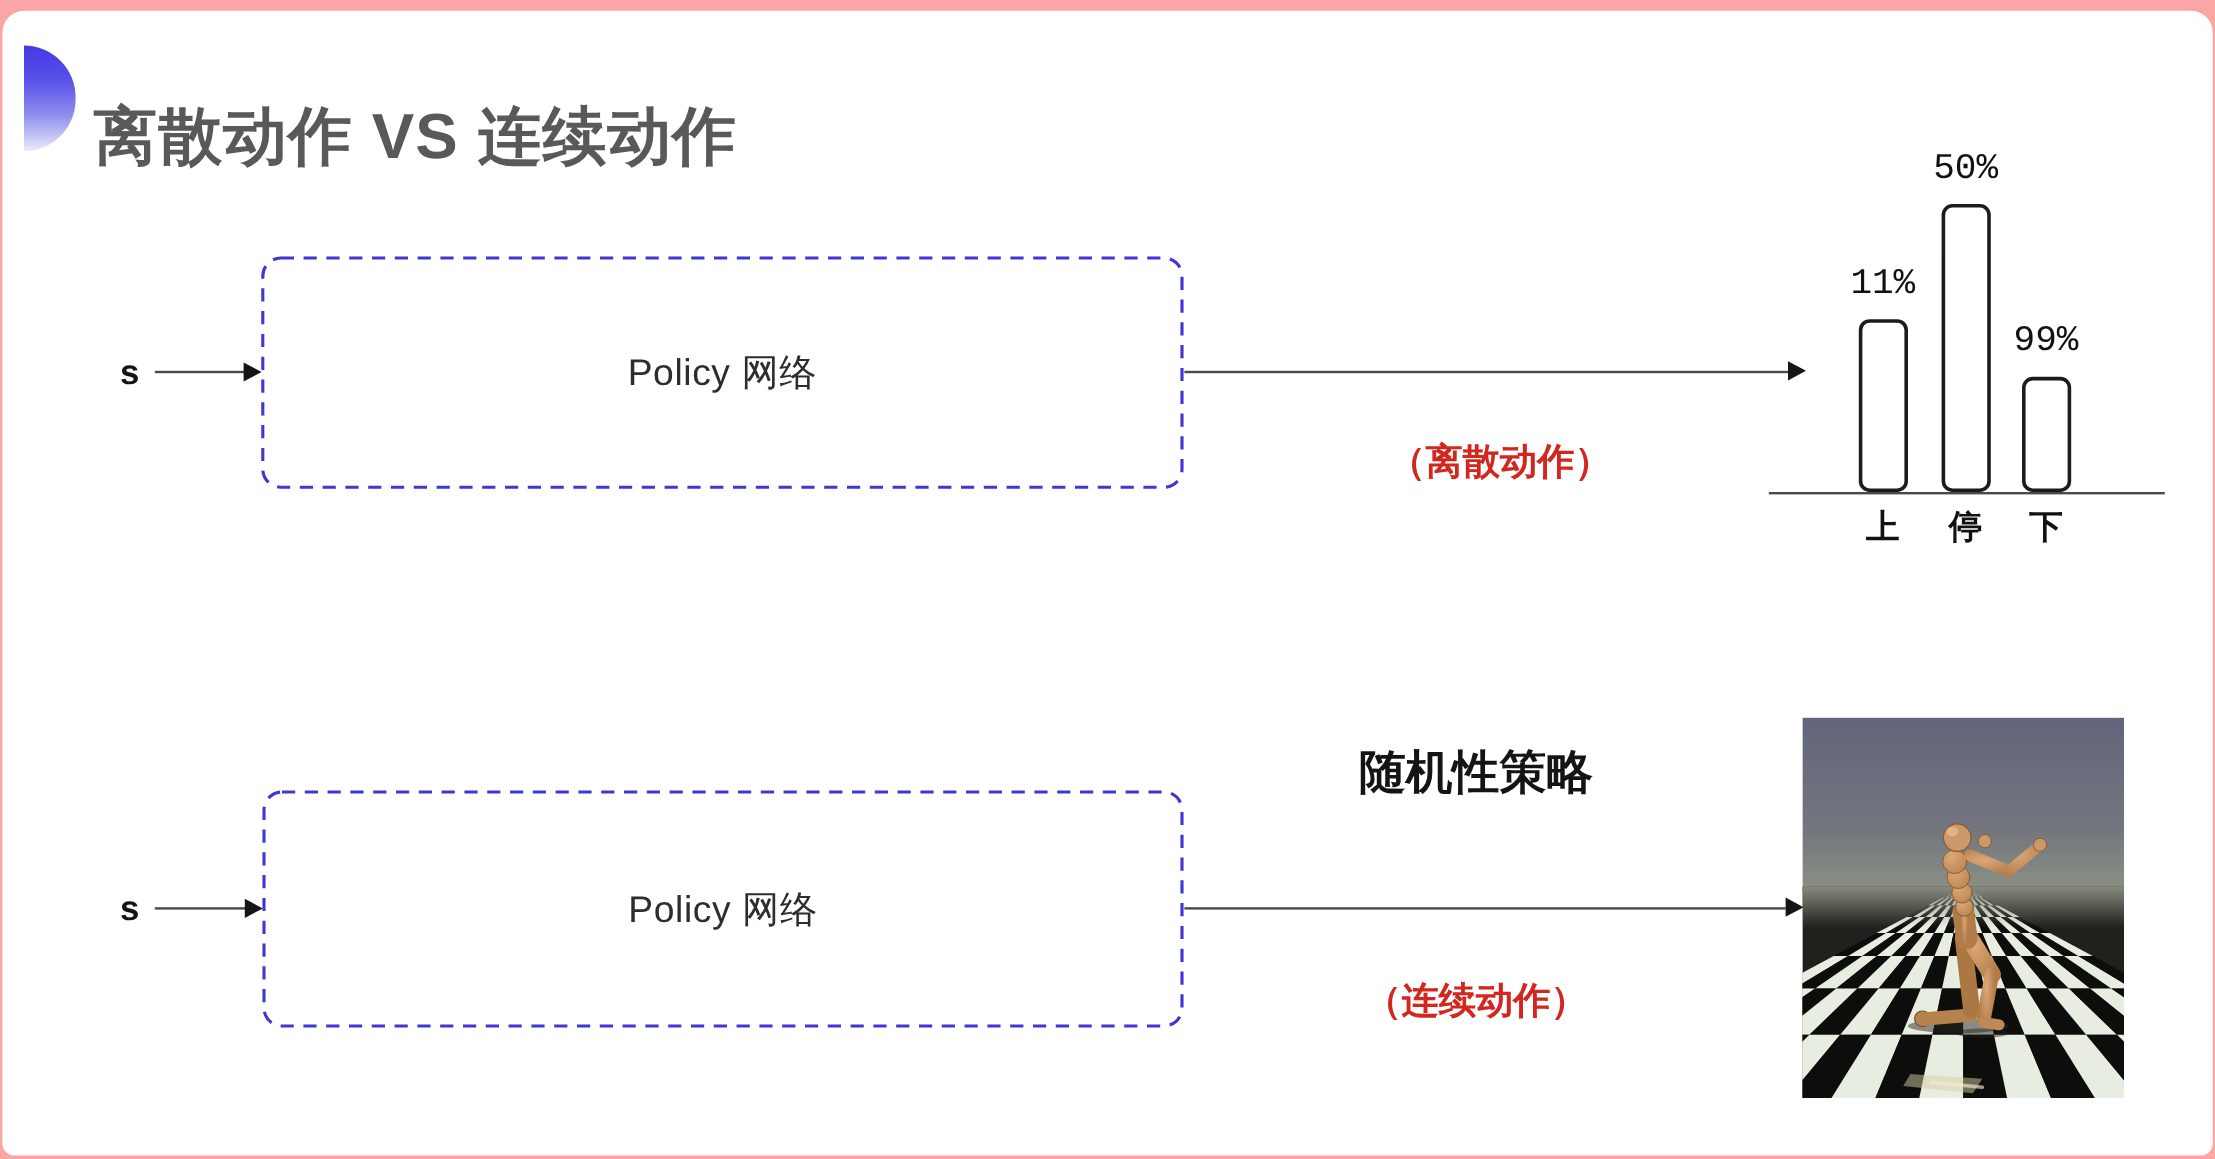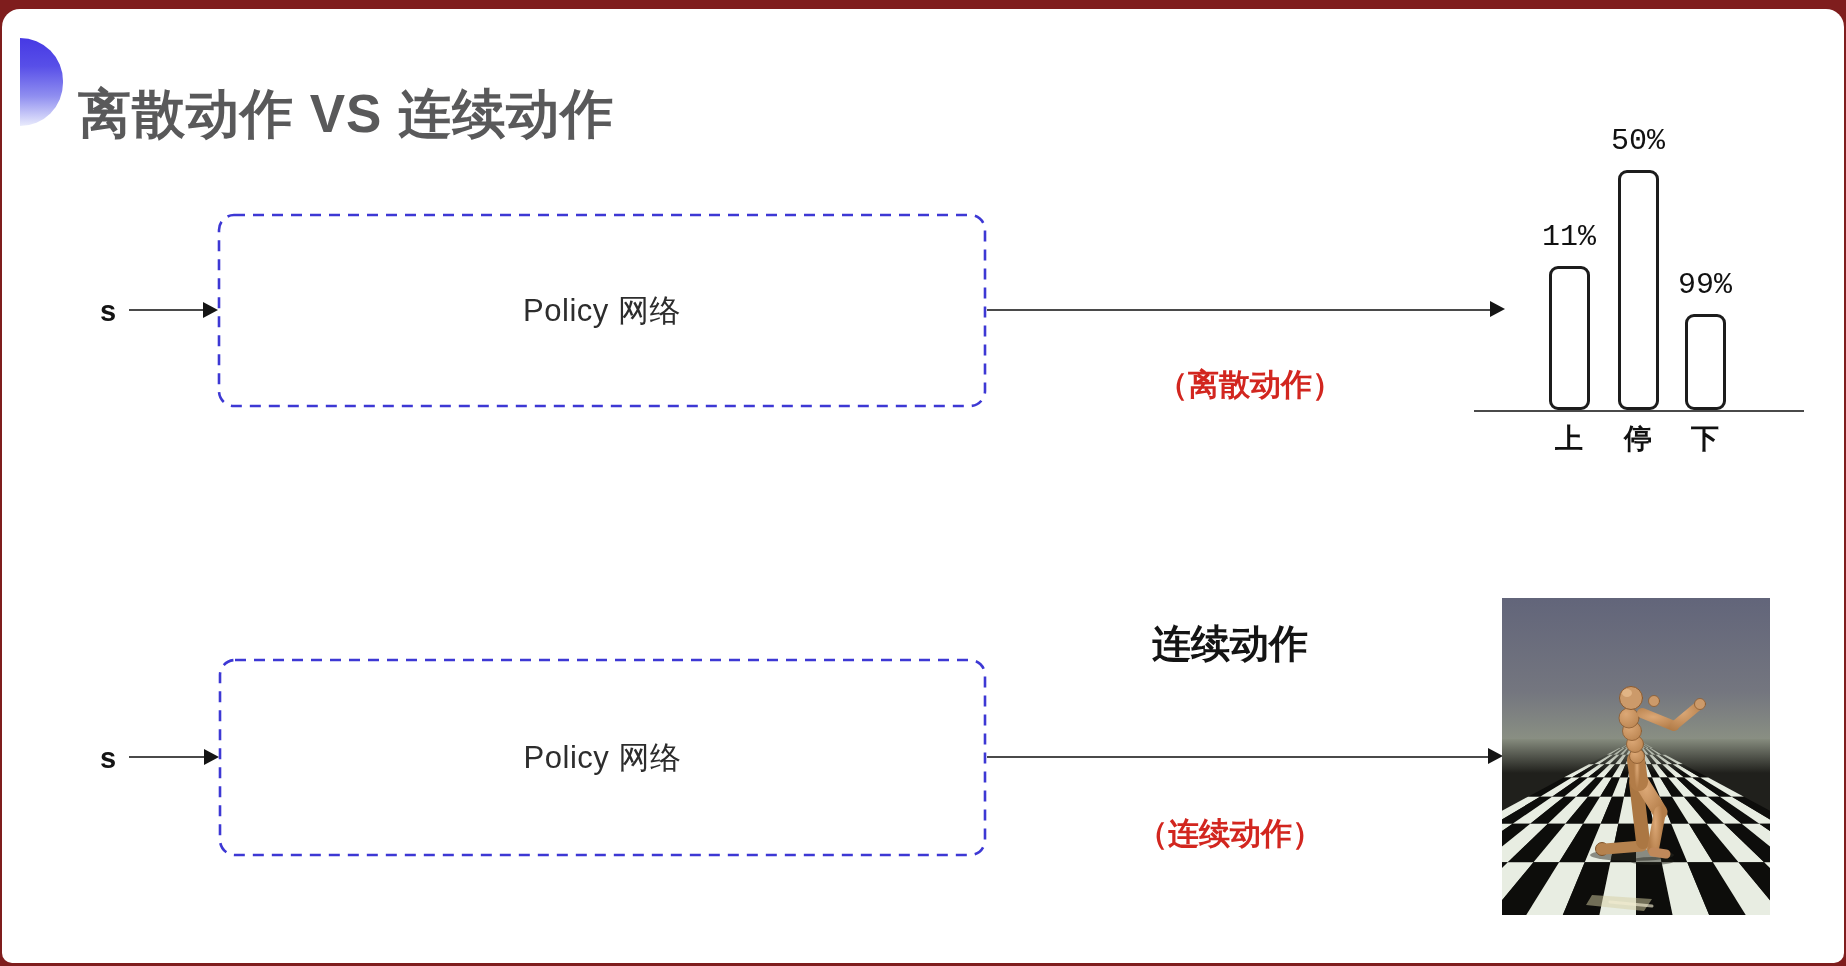--- a/index.html
+++ b/index.html
@@ -1,16 +1,16 @@
 <!DOCTYPE html>
 <html><head>
 <meta charset="utf-8">
 <style>
   html,body{margin:0;padding:0;background:#000;}
-  .stage{position:relative;width:1846px;height:966px;background:#7f1d1d;overflow:hidden;
+  .stage{position:relative;width:1846px;height:966px;background:#fca5a5;overflow:hidden;
          font-family:"Liberation Sans","DejaVu Sans",sans-serif;}
   .slide{position:absolute;left:2px;top:9px;right:2px;bottom:3px;background:#ffffff;
          border-radius:18px 18px 10px 10px;overflow:hidden;}
 
   
   .accent{position:absolute;left:18px;top:29px;width:43px;height:88px;
           border-radius:0 44px 44px 0;
           background:linear-gradient(180deg,#4639e4 0%,#584fe8 32%,#8f8ef0 66%,#e9ebfc 100%);}
 
   .title{position:absolute;left:76px;top:34px;font-size:53px;font-weight:bold;
@@ -96,21 +96,21 @@
     <svg width="769" height="199">
       <rect x="2" y="2" width="765" height="195" rx="15" fill="#ffffff" stroke="#3d38d4" stroke-width="2.6" stroke-dasharray="11 8"></rect>
     </svg>
     <span class="plabel">Policy 网络</span>
   </div>
 
   <div class="aline" style="left:985px;top:747px;width:501px;"></div>
   <div class="ahead" style="left:1486px;top:739px;"></div>
 
   <div class="annot" style="left:1038px;top:0;height:900px;">
-    <div class="policy-type" style="top:608px;">连续动作</div>
+    <div class="policy-type" style="top:608px;">随机性策略</div>
     <div class="action-type" style="top:804px;">（连续动作）</div>
   </div>
 
   <svg id="humanoid" viewBox="0 0 268 317">
     <defs>
       <linearGradient id="sky" x1="0" y1="0" x2="0" y2="1">
         <stop offset="0" stop-color="#62657a"></stop>
         <stop offset="0.65" stop-color="#74767f"></stop>
         <stop offset="1" stop-color="#8b9183"></stop>
       </linearGradient>

